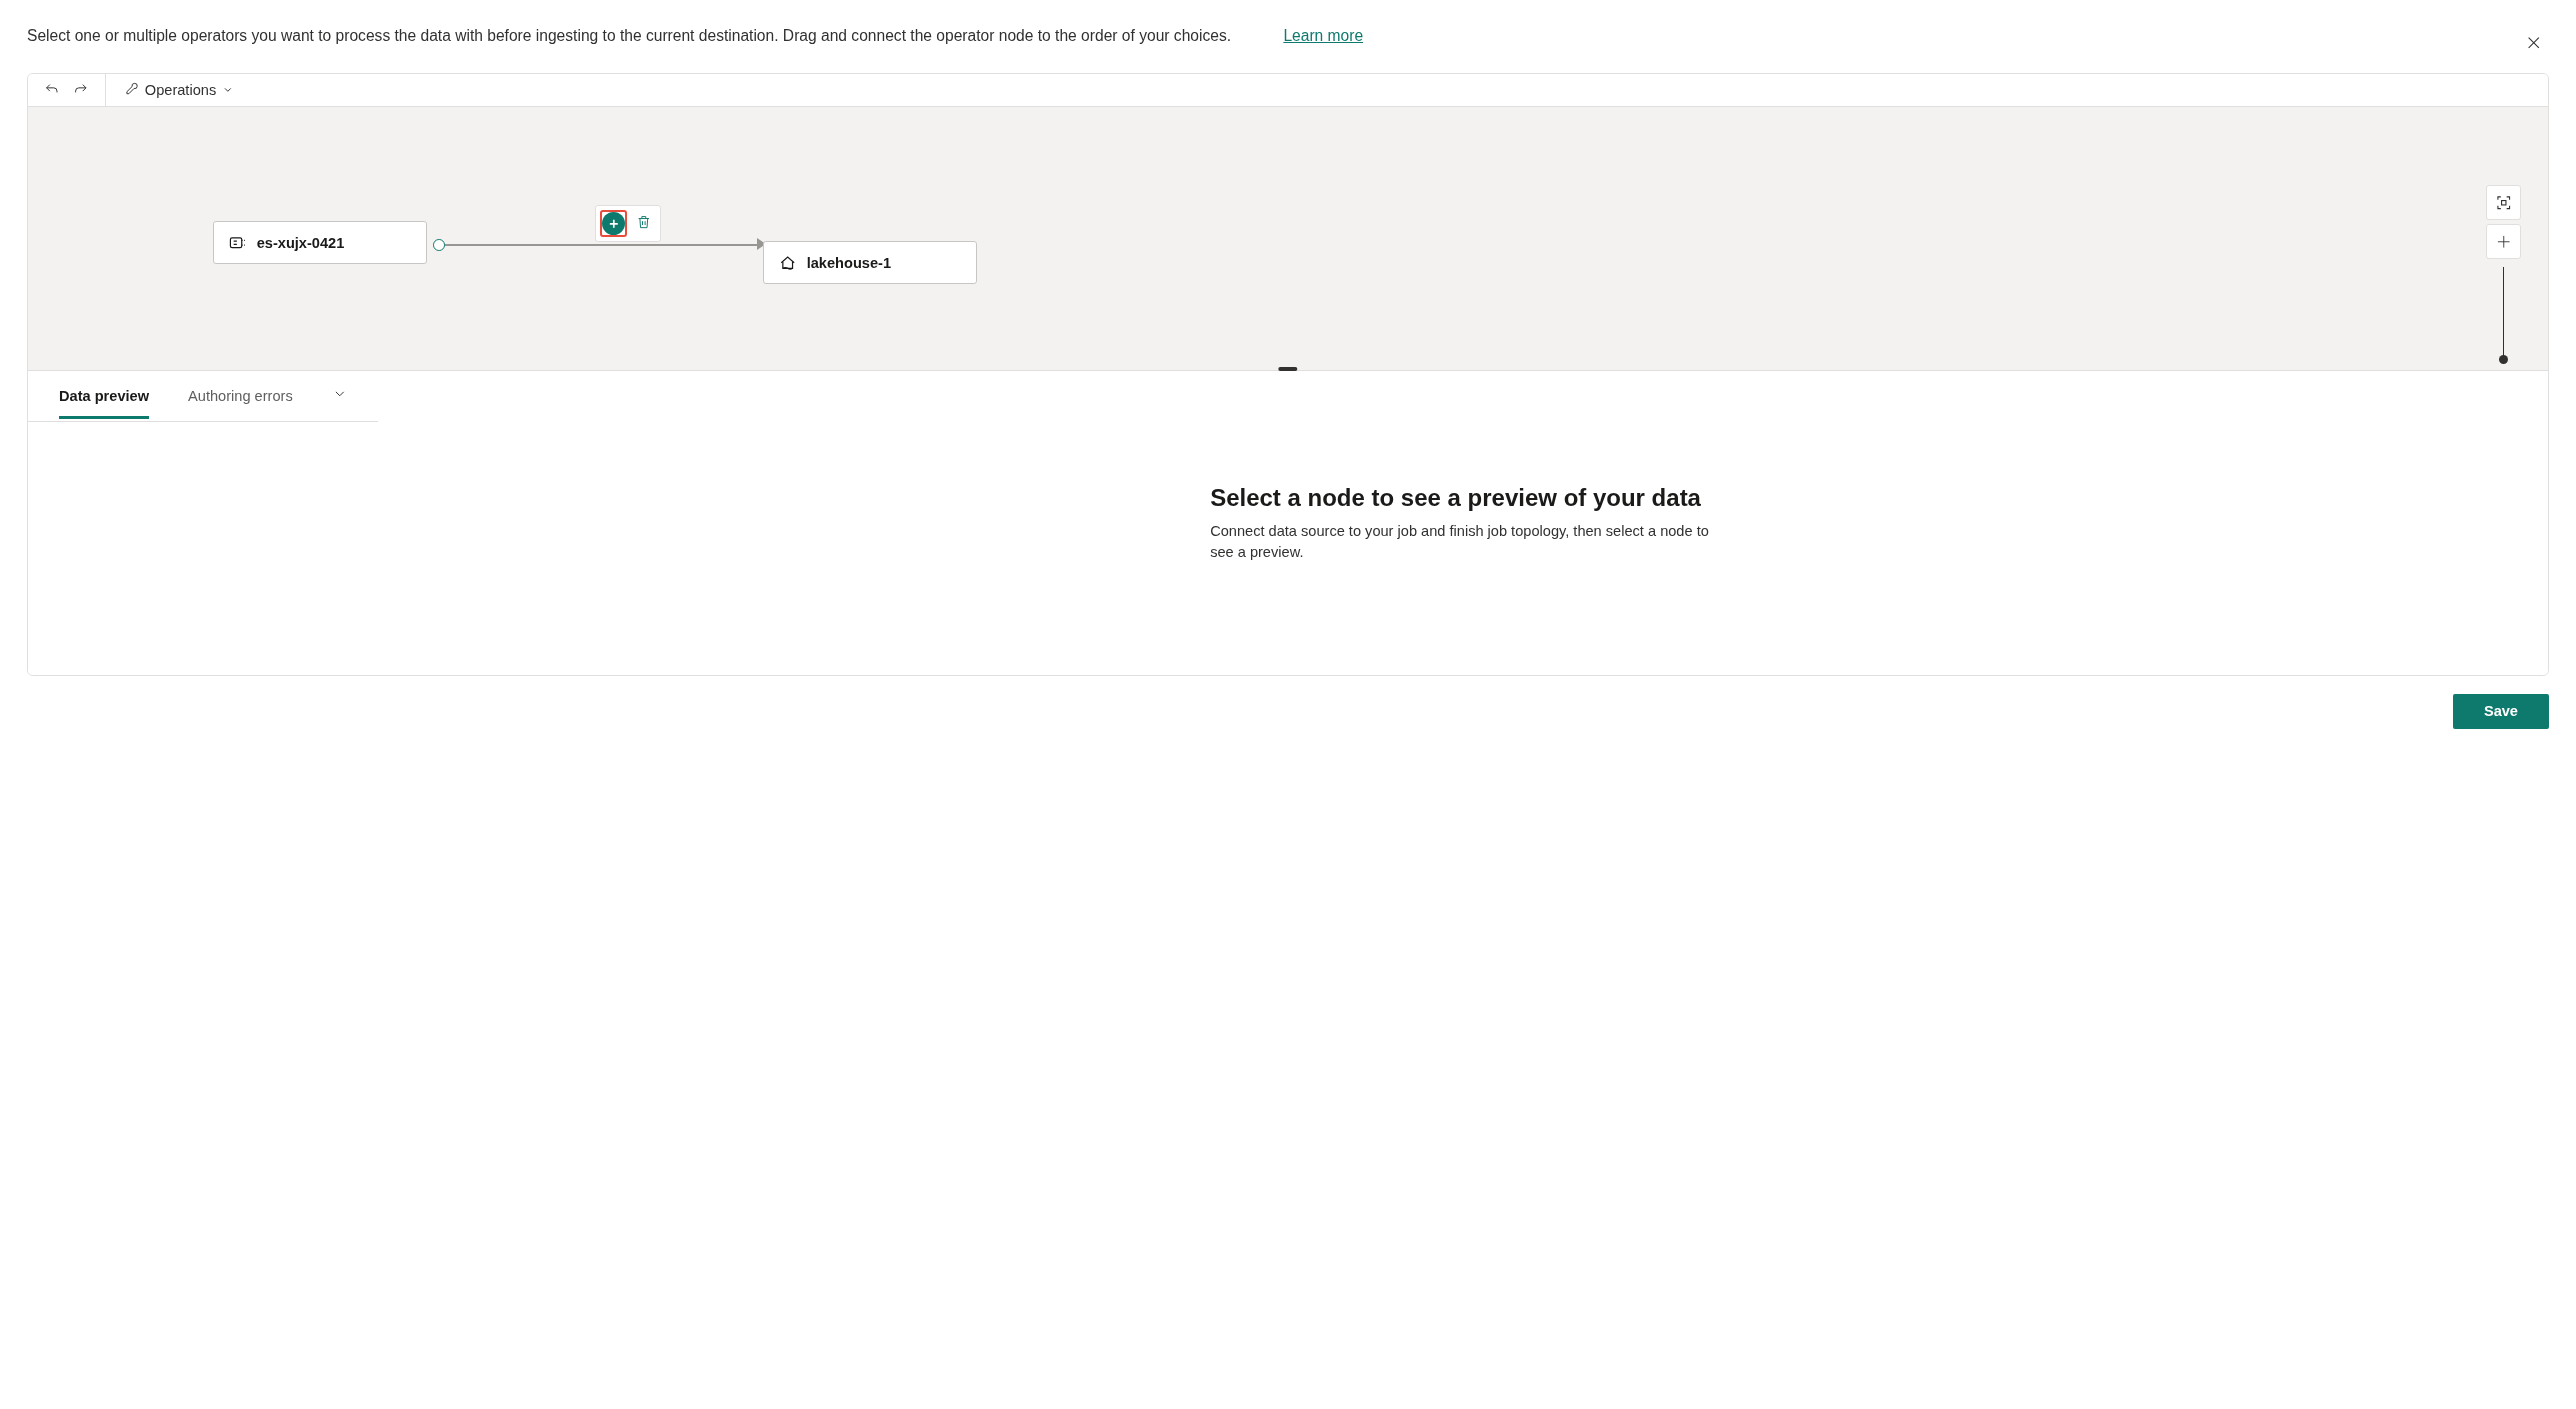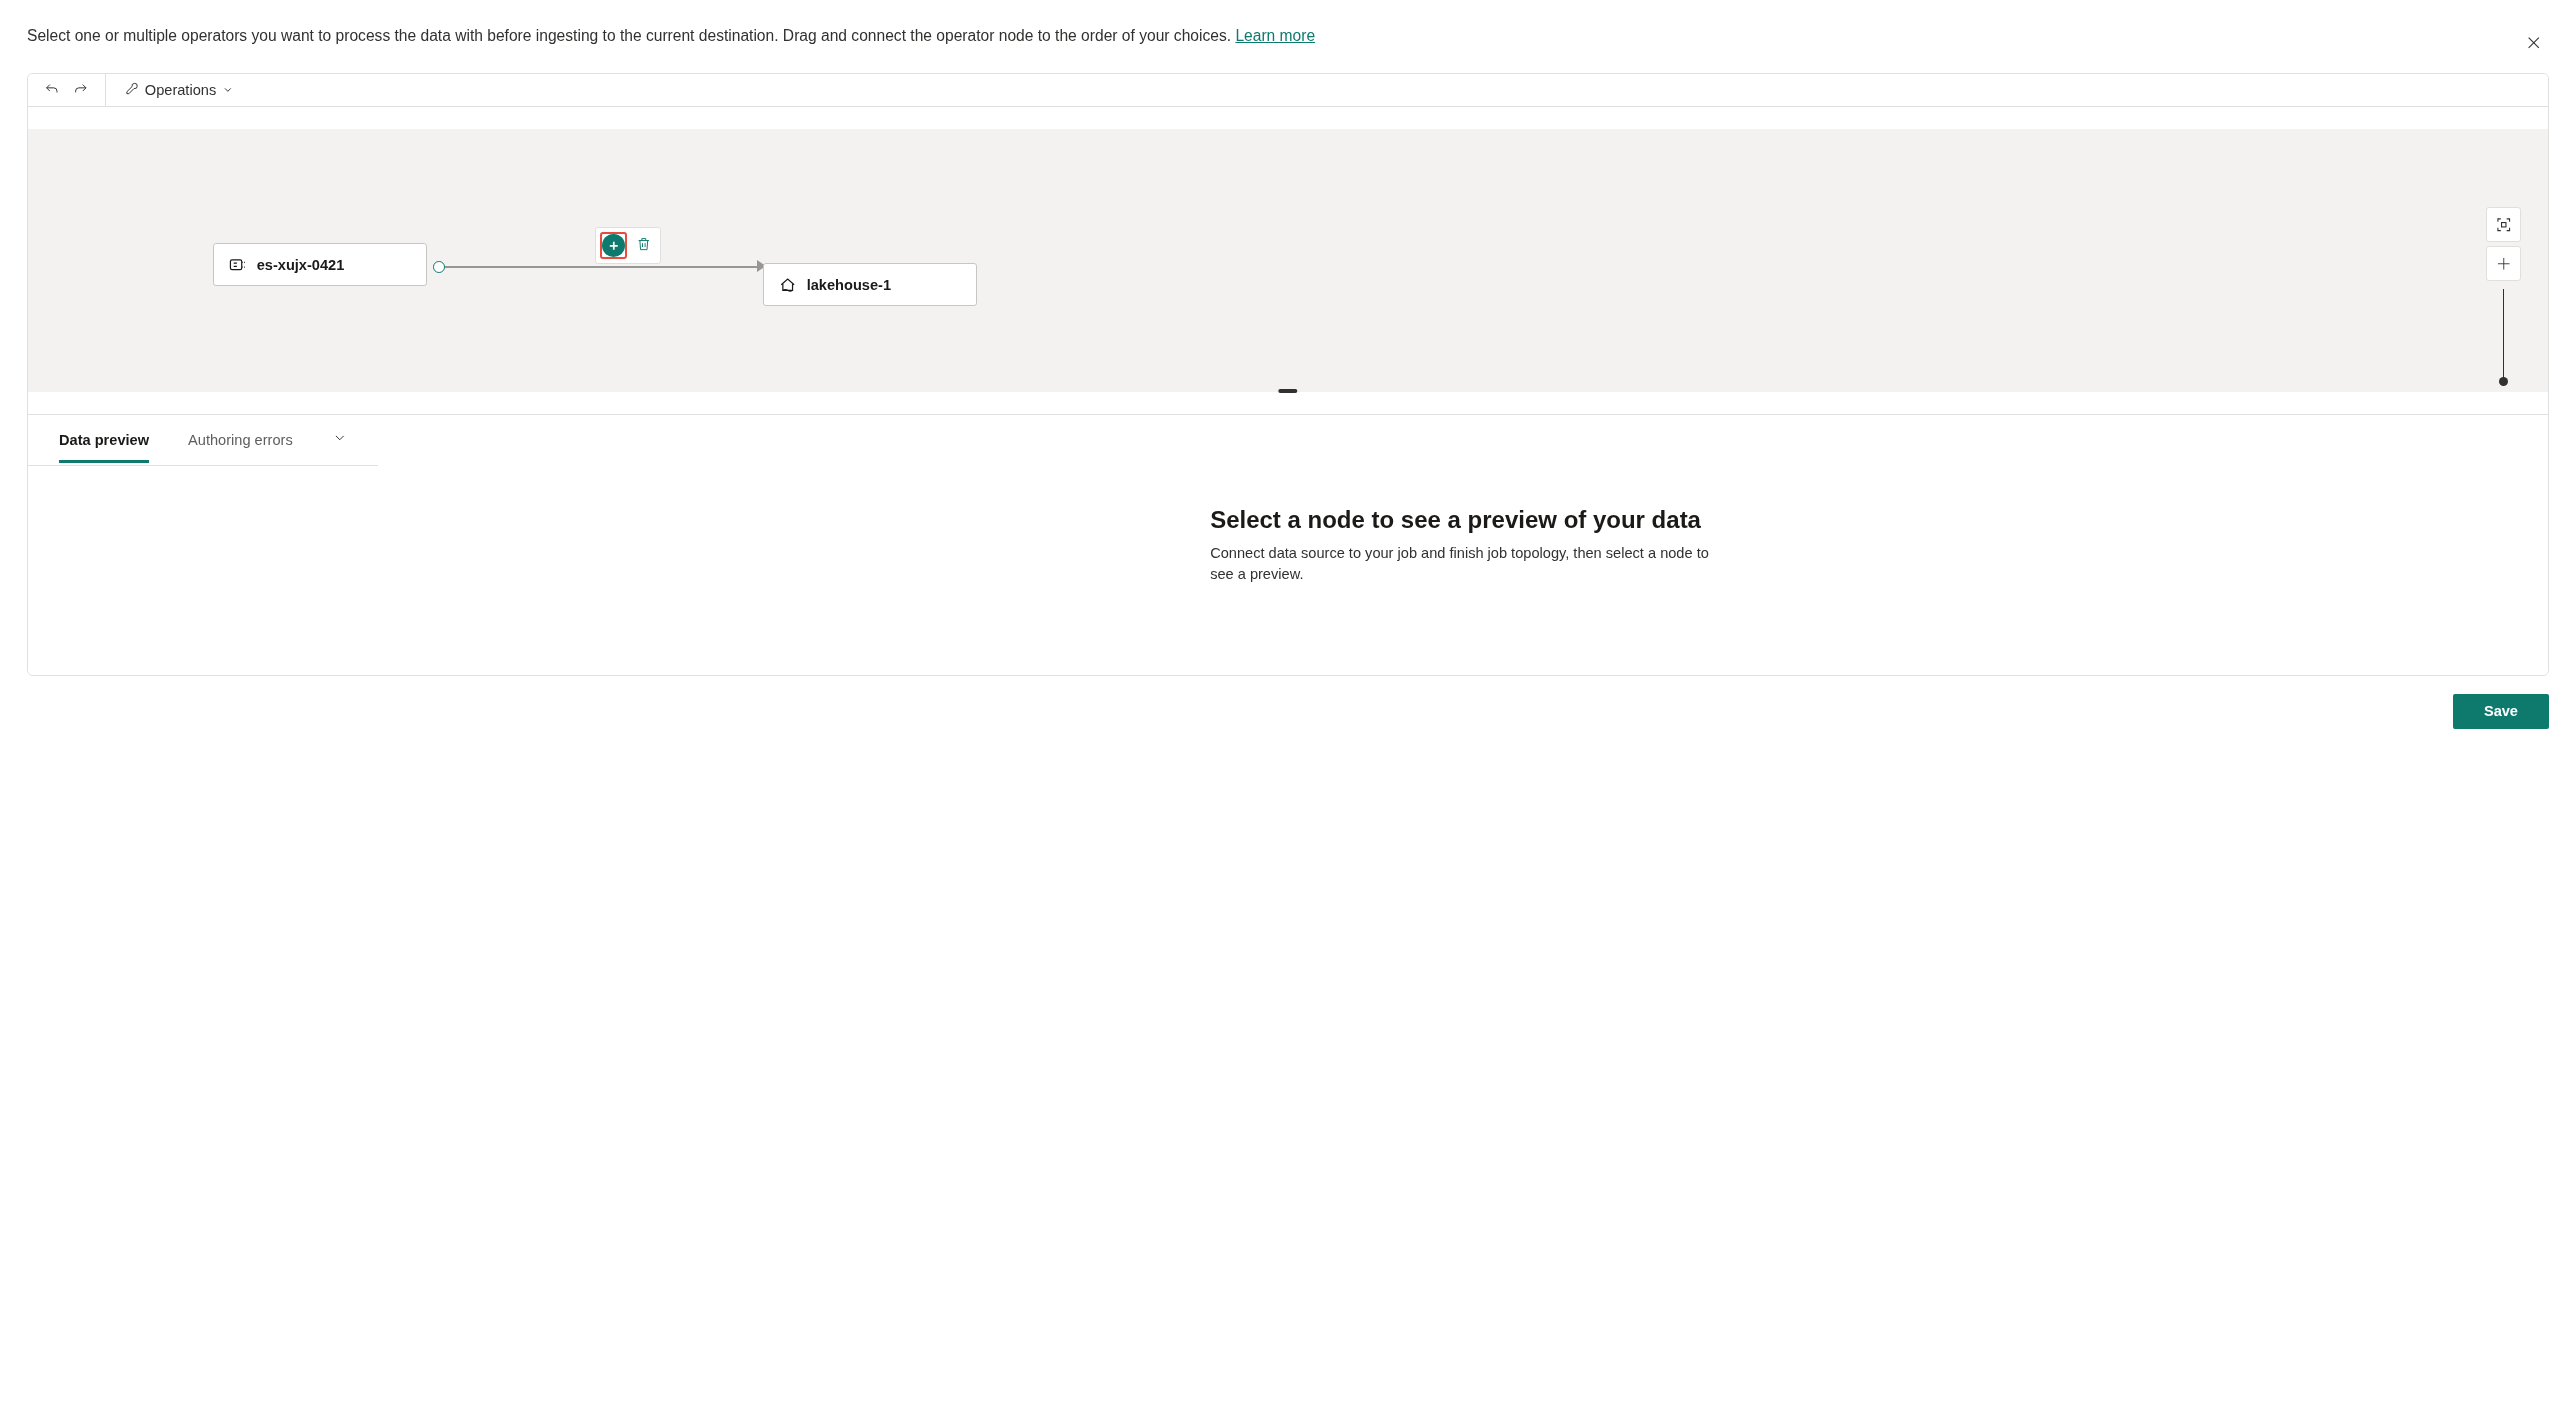--- a/index.html
+++ b/index.html
@@ -1,25 +1,25 @@
 <!DOCTYPE html>
 <html><head>
   <meta charset="utf-8">
   <style>
     * { margin: 0; padding: 0; box-sizing: border-box; font-family: "Segoe UI", -apple-system, BlinkMacSystemFont, sans-serif; }
     body { background: #fff; padding: 27px; }
 
     .header { display: flex; justify-content: space-between; align-items: flex-start; margin-bottom: 7.8px; }
     .title { font-size: 23px; font-weight: 600; color: #1b1a19; margin-bottom: 5.8px; }
     .subtitle { font-size: 15.6px; color: #323130; }
-    .subtitle a { color: #0e7a6d; text-decoration: underline; cursor: pointer; }
+    .subtitle a { color: #0e7a6d; text-decoration: underline; cursor: pointer; margin-left: 48px; }
     .close-btn { width: 31px; height: 31px; display: flex; align-items: center; justify-content: center; cursor: pointer; color: #323130; }
     .close-btn svg { width: 17.5px; height: 17.5px; }
 
-    .main-panel { border: 1px solid #e1dfdd; border-radius: 5.8px; margin-top: 15px; overflow: hidden; display: flex; flex-direction: column; height: 603px; gap: 22px; }
+    .main-panel { border: 1px solid #e1dfdd; border-radius: 5.8px; margin-top: 15px; overflow: hidden; display: flex; flex-direction: column; height: 603px; }
 
     .toolbar { display: flex; align-items: center; border-bottom: 1px solid #e1dfdd; background: #fff; height: 33px; }
     .toolbar-group { display: flex; align-items: center; padding: 0 9.7px; height: 100%; }
     .toolbar-sep { width: 1px; height: 100%; background: #e1dfdd; }
     .toolbar-btn { width: 25px; height: 25px; display: flex; align-items: center; justify-content: center; cursor: pointer; color: #323130; margin: 0 1.9px; }
     .toolbar-btn svg { width: 15.6px; height: 15.6px; }
     .ops-btn { display: flex; align-items: center; gap: 5.8px; padding: 0 7.8px; height: 25px; cursor: pointer; color: #323130; font-size: 14.6px; }
     .ops-btn .wrench { width: 15.6px; height: 15.6px; }
     .ops-btn .chevron { width: 11.7px; height: 11.7px; }
 

